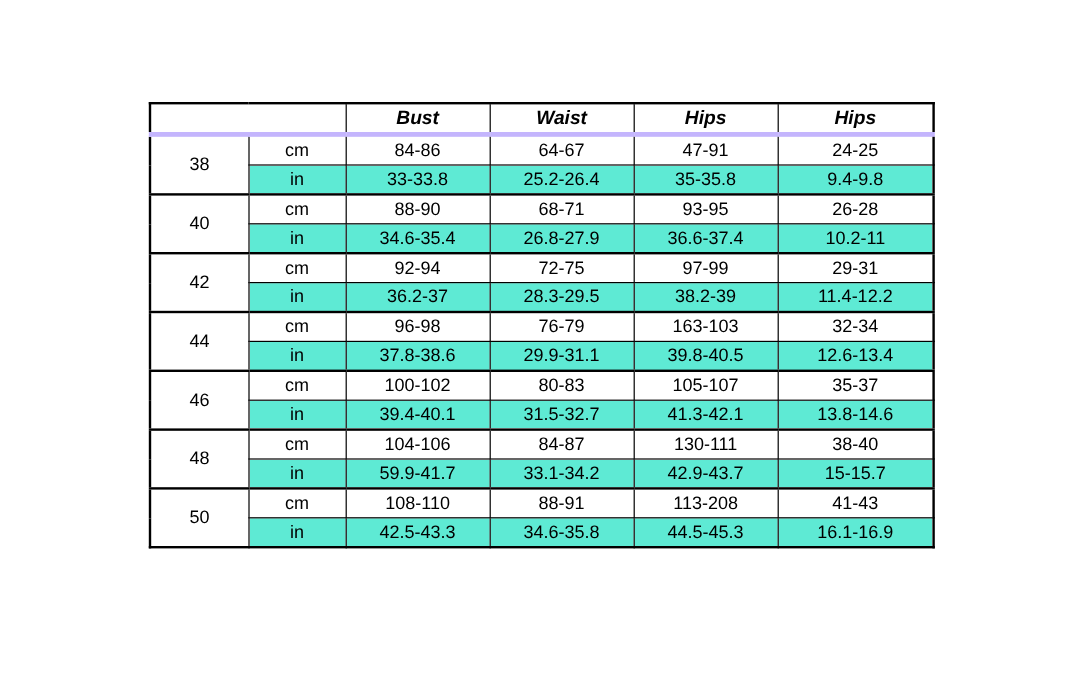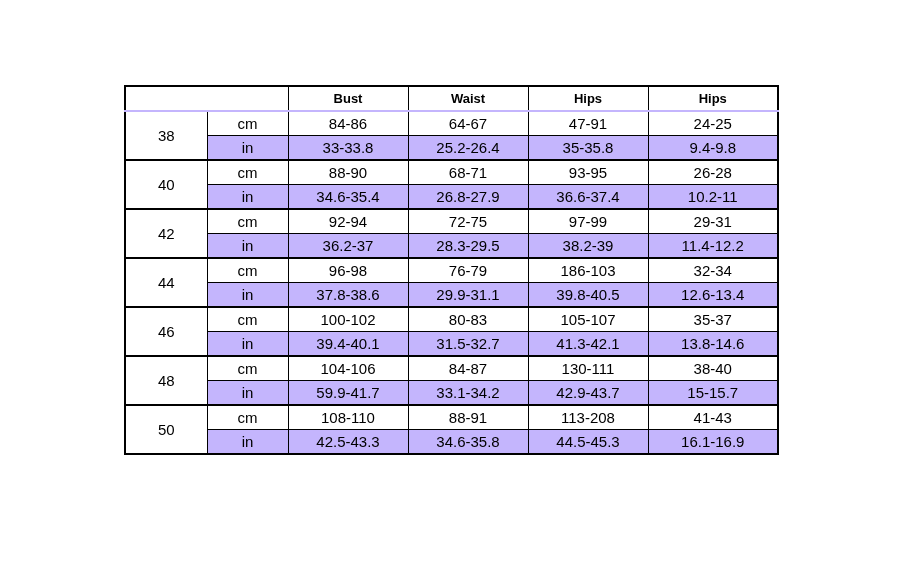--- a/index.html
+++ b/index.html
@@ -26,28 +26,29 @@
     text-align: center;
     vertical-align: middle;
     font-size: 15px;
     color: #000000;
     background: #ffffff;
     overflow: hidden;
     white-space: nowrap;
   }
   tr.header-row td {
     font-weight: bold;
-    font-size: 13px;
-    border-bottom: 2px solid #c4b5fd;
+    font-size: 16px;
+    border-bottom: 4px solid #c4b5fd;
+    font-style: italic;
   }
   tr.group-start td {
     border-top: 2px solid #000000;
   }
   tr.shaded-row td {
-    background: #c4b5fd;
+    background: #5eead4;
   }
   td.size-cell {
     font-weight: normal;
     background: #ffffff;
   }
   col.c-size  { width: 82px; }
   col.c-unit  { width: 81px; }
   col.c-bust  { width: 120px; }
   col.c-waist { width: 120px; }
   col.c-hips  { width: 120px; }
@@ -122,21 +123,21 @@
       <td>28.3-29.5</td>
       <td>38.2-39</td>
       <td>11.4-12.2</td>
     </tr>
 
     <tr class="group-start">
       <td class="size-cell" rowspan="2">44</td>
       <td>cm</td>
       <td>96-98</td>
       <td>76-79</td>
-      <td>186-103</td>
+      <td>163-103</td>
       <td>32-34</td>
     </tr>
     <tr class="shaded-row">
       <td>in</td>
       <td>37.8-38.6</td>
       <td>29.9-31.1</td>
       <td>39.8-40.5</td>
       <td>12.6-13.4</td>
     </tr>
 

